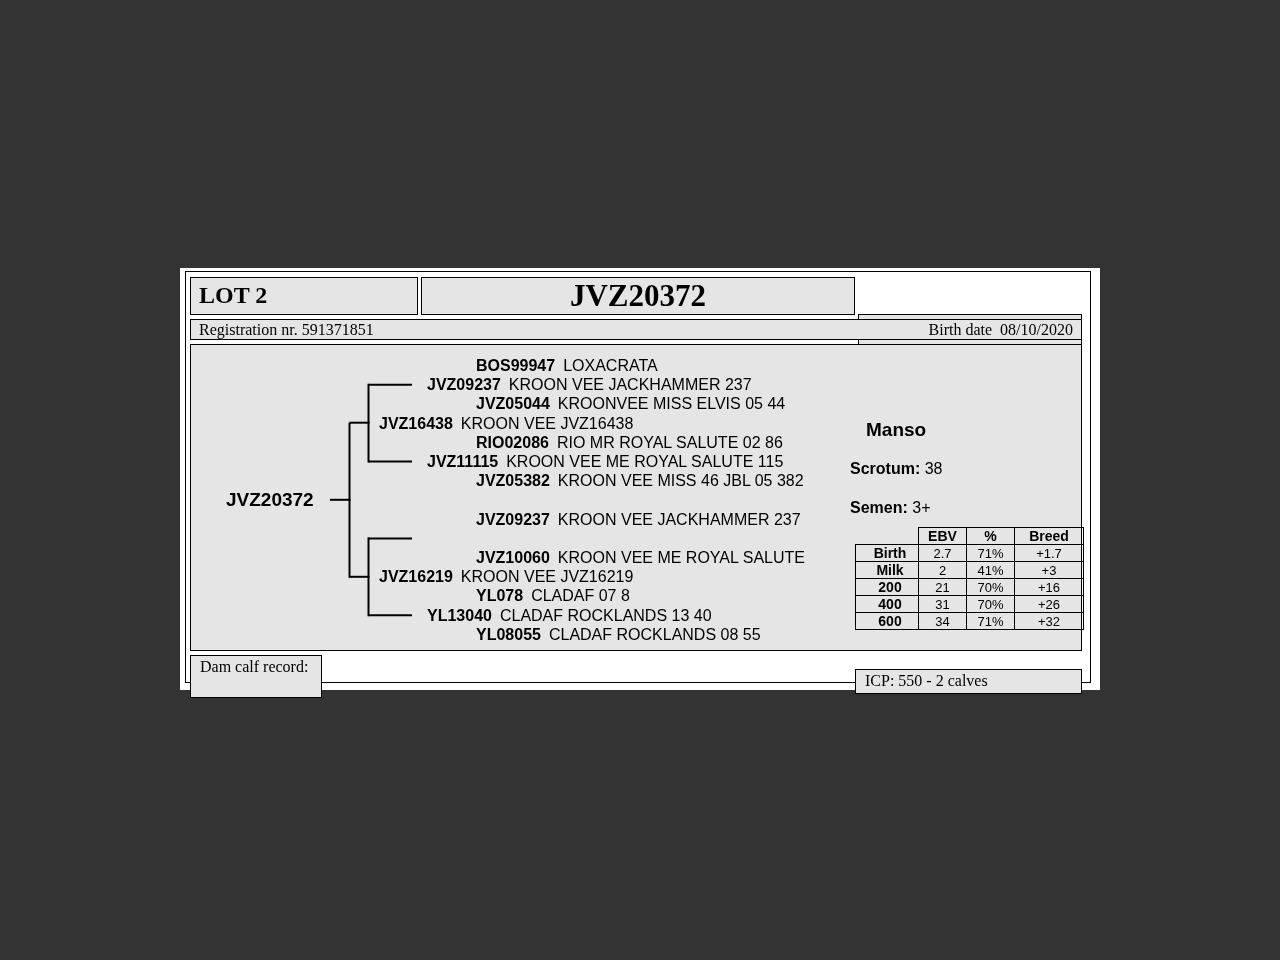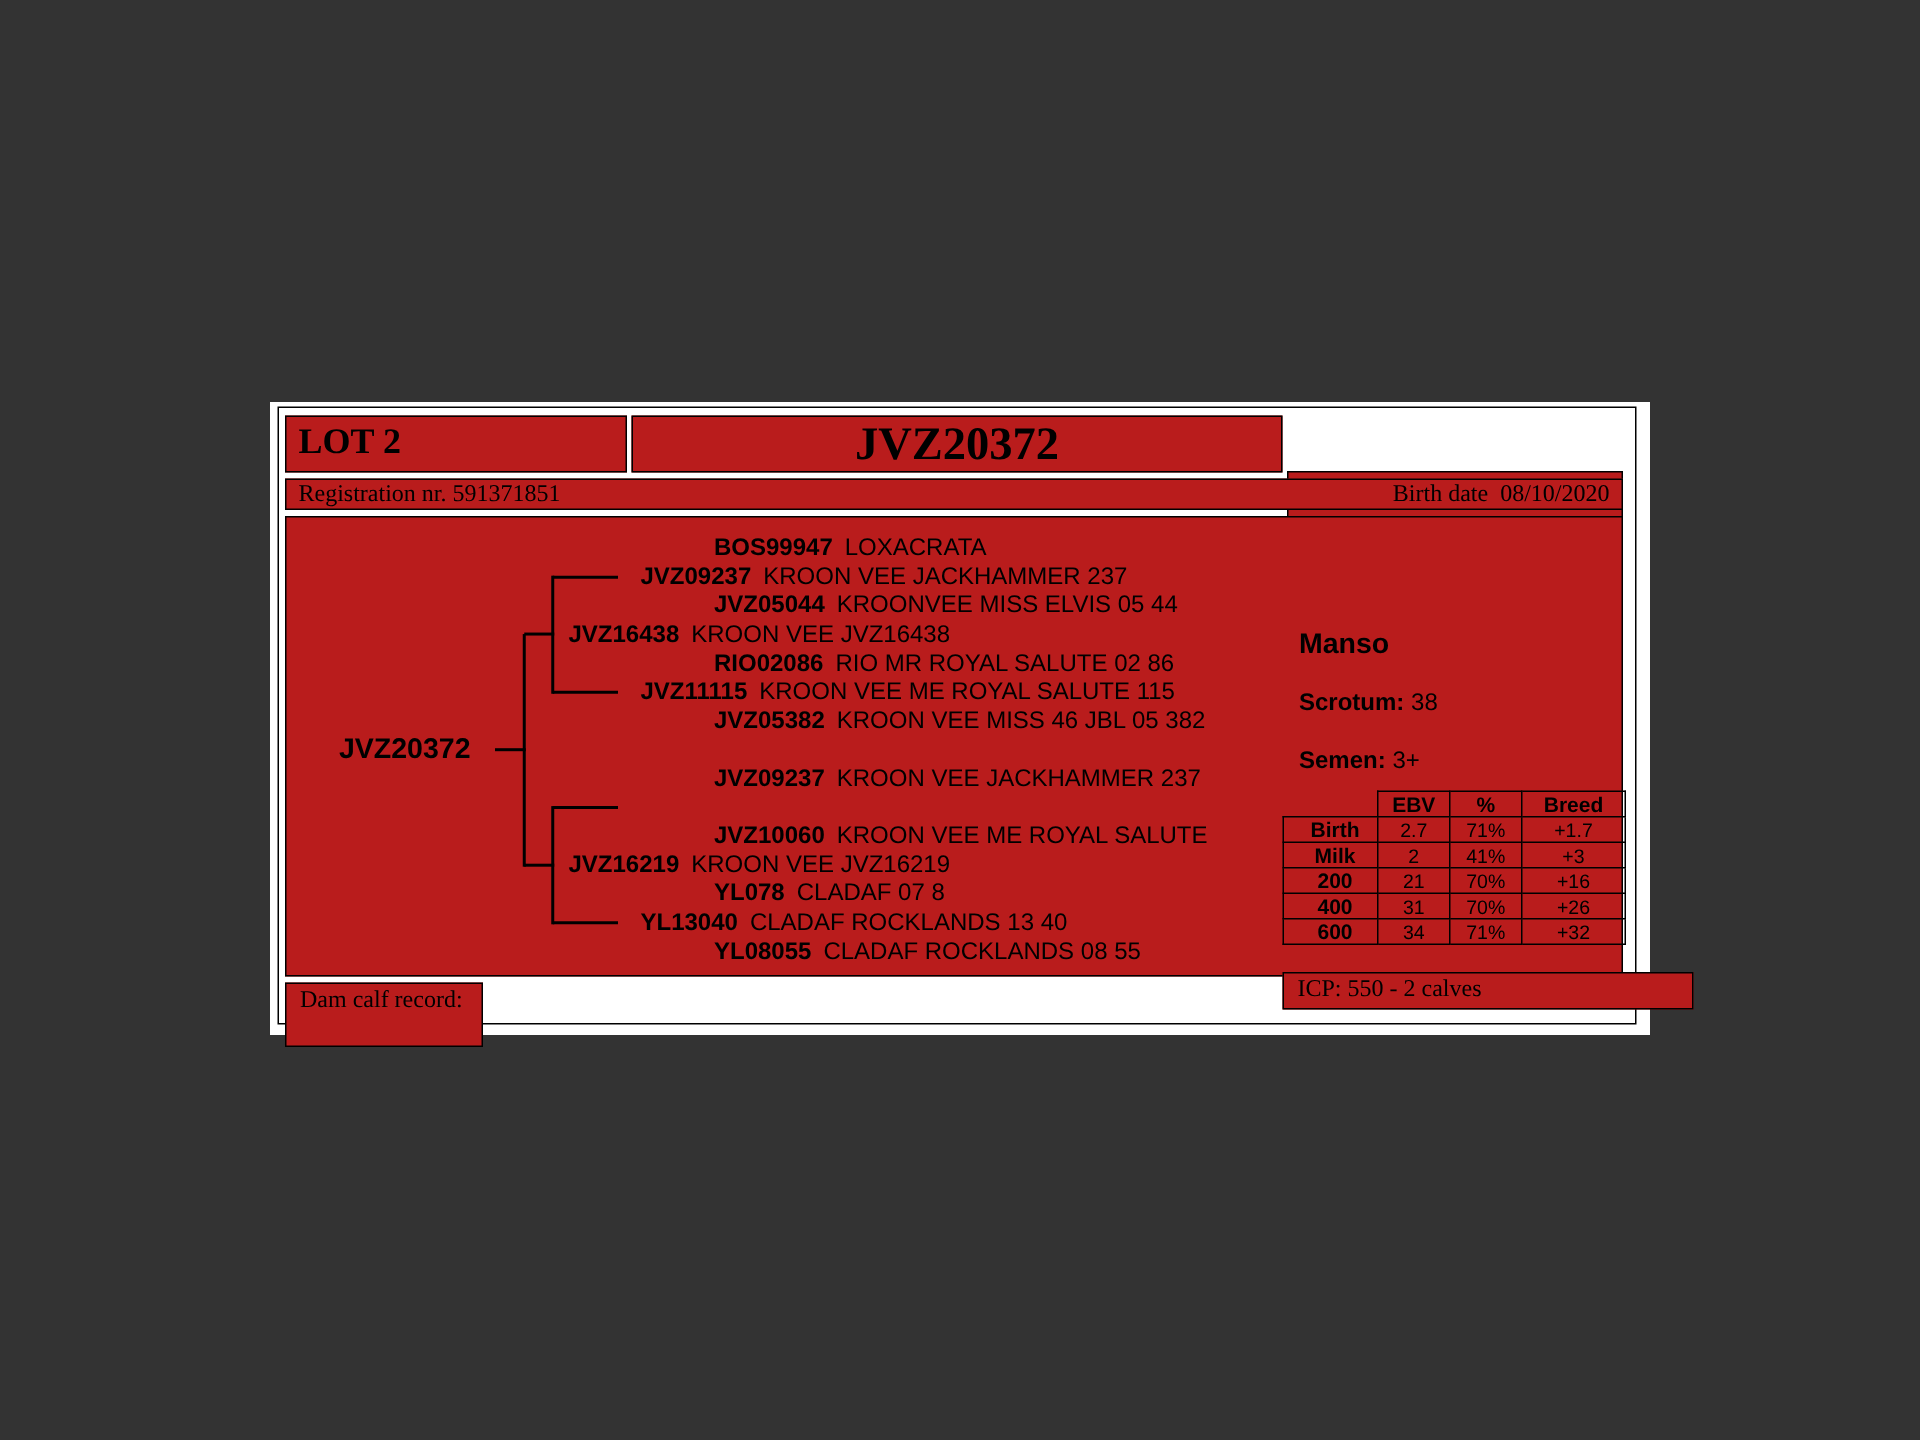--- a/index.html
+++ b/index.html
@@ -8,21 +8,21 @@
 
   .card {
     position:absolute; left:180px; top:268px; width:920px; height:422px;
     background:#ffffff;
   }
   .outer-frame {
     position:absolute; left:5px; top:3px; width:906px; height:412px;
     border:1px solid #000;
   }
   .cell {
-    position:absolute; background:#b91c1c; border:1.5px solid #000;
+    position:absolute; background:#e5e5e5; border:1.5px solid #000;
   }
   
   .cell-lot    { left:10px;  top:9px;  width:228px; height:38px; }
   .cell-title  { left:241px; top:9px;  width:434px; height:38px; }
   .cell-sex    { left:678px; top:9px;  width:224px; height:38px;margin-top:37px; }
   .lot-text  { font-family:"Liberation Serif", serif; font-weight:bold; font-size:24px; line-height:35px; padding-left:8px; }
   .title-text{ font-family:"Liberation Serif", serif; font-weight:bold; font-size:31px; line-height:36px; text-align:center; }
   .sex-text  { font-family:"Liberation Serif", serif; font-weight:bold; font-size:22px; line-height:35px; text-align:right; padding-right:9px; }
 
   
@@ -41,39 +41,39 @@
   .gen1 { left:199px; }
   .gen2 { left:247px; }
   .gen3 { left:296px; }
   .root-label { position:absolute; left:46px; top:222px; font-size:19px; font-weight:bold; line-height:20px; }
 
   .tree-svg { position:absolute; left:0; top:0; pointer-events:none; }
   .tree-svg line { stroke:#000; stroke-width:2; }
 
   
   .info-temperament { position:absolute; left:686px; top:151px; font-size:19px; font-weight:bold; }
-  .info-line { position:absolute; left:686px; font-size:16px; }
+  .info-line { position:absolute; left:670px; font-size:16px; }
   .info-scrotum { top:192px; }
   .info-semen   { top:231px; }
   .info-line b { font-weight:bold; }
 
   
   .ebv-wrap { position:absolute; left:675px; top:259px; }
   table.ebv { border-collapse:collapse; table-layout:fixed; width:228px; }
   table.ebv th, table.ebv td { border:1.5px solid #000; height:17px; padding:0; overflow:hidden; }
   table.ebv th { font-size:14px; font-weight:bold; text-align:center; }
   table.ebv td.trait { font-size:14px; font-weight:bold; text-align:center; padding-left:6px; }
   table.ebv td.val { font-size:13px; text-align:center; font-weight:normal; }
   table.ebv th.corner { border:none; background:transparent; }
   .col-trait { width:63px; } .col-ebv { width:48px; } .col-pct { width:48px; } .col-breed { width:69px; }
 
   
   .cell-damrec-label { left:10px;  top:387px; width:132px; height:43px; }
   .cell-damrec-value { left:147px; top:387px; width:524px; height:25px; }
-  .cell-icp          { left:675px; top:380px; width:274px; height:25px; }
+  .cell-icp          { left:675px; top:401px; width:227px; height:25px; }
   .footer-text { font-family:"Liberation Serif", serif; font-size:16px; line-height:21px; padding-left:9px; white-space:nowrap; }
 </style>
 </head>
 <body>
 
 <div class="card">
   <div class="outer-frame"></div>
 
   <div class="cell cell-lot">
     <div class="lot-text">LOT 2</div>

